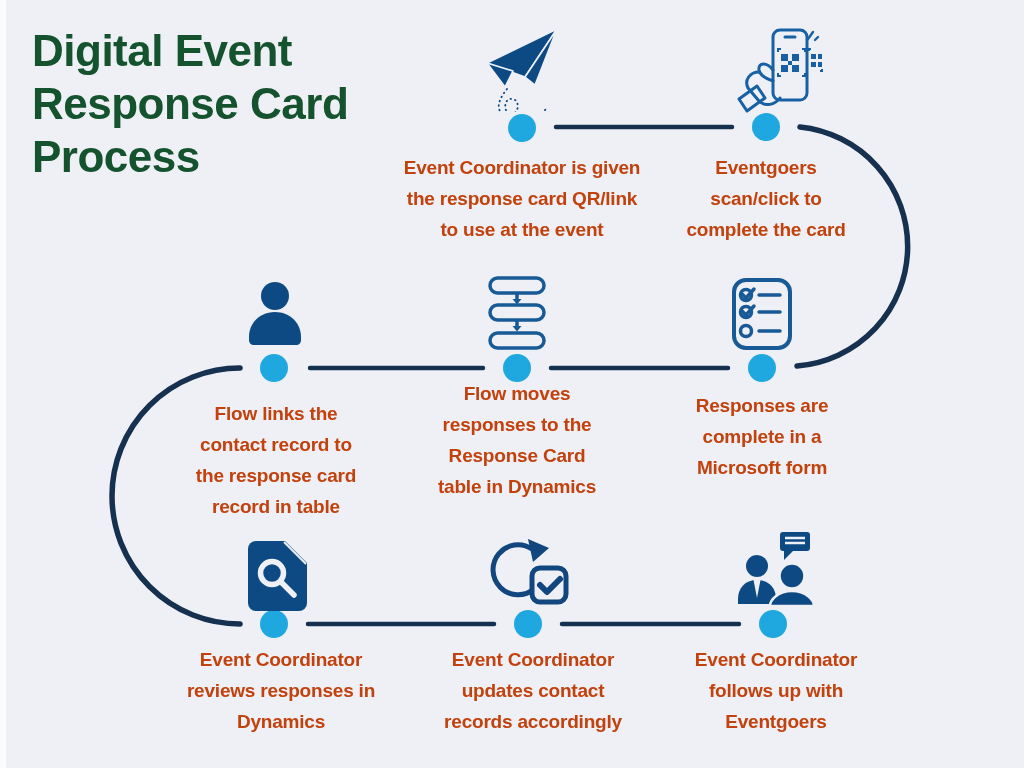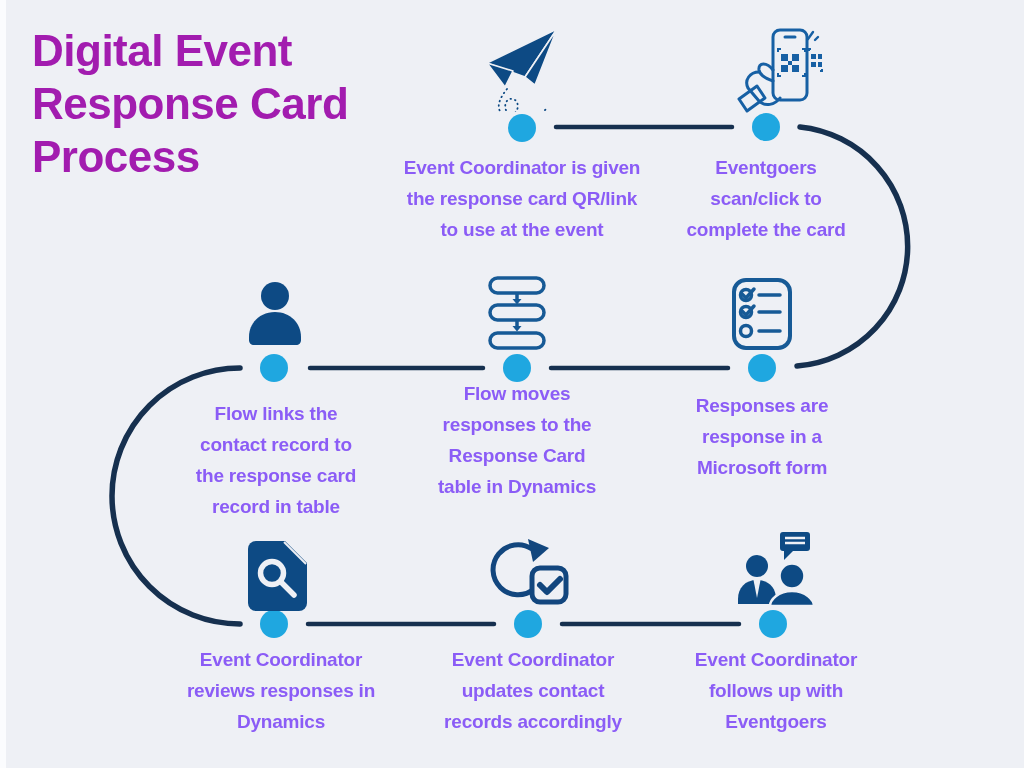--- a/index.html
+++ b/index.html
@@ -4,27 +4,27 @@
 <style>
   html,body{margin:0;padding:0;}
   body{
     width:1024px;height:768px;position:relative;overflow:hidden;
     background:#eef0f5;
     font-family:"Liberation Sans",sans-serif;
   }
   .left-edge{position:absolute;left:0;top:0;width:6px;height:768px;background:#fbfcfe;}
   .title{
     position:absolute;left:32px;top:24px;width:330px;
-    font-size:44px;line-height:53px;font-weight:700;color:#a21caf;
+    font-size:44px;line-height:53px;font-weight:700;color:#14532d;
     letter-spacing:-0.5px;white-space:pre-line;
   }
   .connectors{position:absolute;left:0;top:0;}
   .icon{position:absolute;}
   .step-label{
-    position:absolute;text-align:center;color:#8b5cf6;font-weight:700;
+    position:absolute;text-align:center;color:#c2410c;font-weight:700;
     font-size:19px;line-height:31px;letter-spacing:-0.2px;white-space:pre-line;
   }
   .lbl-1{left:377px;top:152px;width:290px;}
   .lbl-2{left:668px;top:152px;width:196px;}
   .lbl-3{left:678px;top:390px;width:168px;}
   .lbl-4{left:427px;top:378px;width:180px;}
   .lbl-5{left:181px;top:390px;width:190px;margin-top:8px;}
   .lbl-6{left:174px;top:644px;width:214px;}
   .lbl-7{left:431px;top:644px;width:204px;}
   .lbl-8{left:674px;top:644px;width:204px;}
@@ -159,21 +159,21 @@
   </g>
 </svg>
 
 <div class="step-label lbl-1">Event Coordinator is given
 the response card QR/link
 to use at the event</div>
 <div class="step-label lbl-2">Eventgoers
 scan/click to
 complete the card</div>
 <div class="step-label lbl-3">Responses are
-response in a
+complete in a
 Microsoft form</div>
 <div class="step-label lbl-4">Flow moves
 responses to the
 Response Card
 table in Dynamics</div>
 <div class="step-label lbl-5">Flow links the
 contact record to
 the response card
 record in table</div>
 <div class="step-label lbl-6">Event Coordinator

